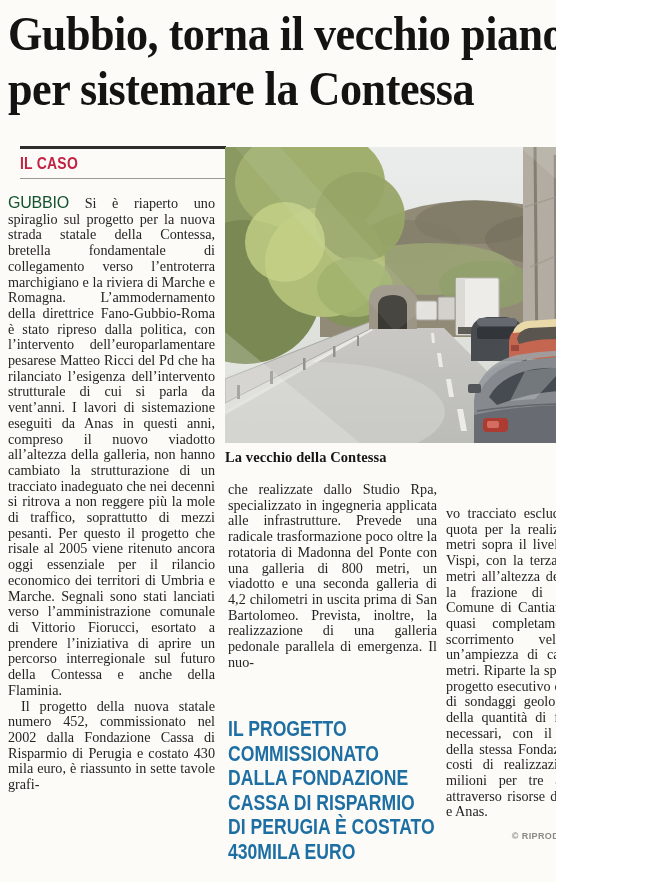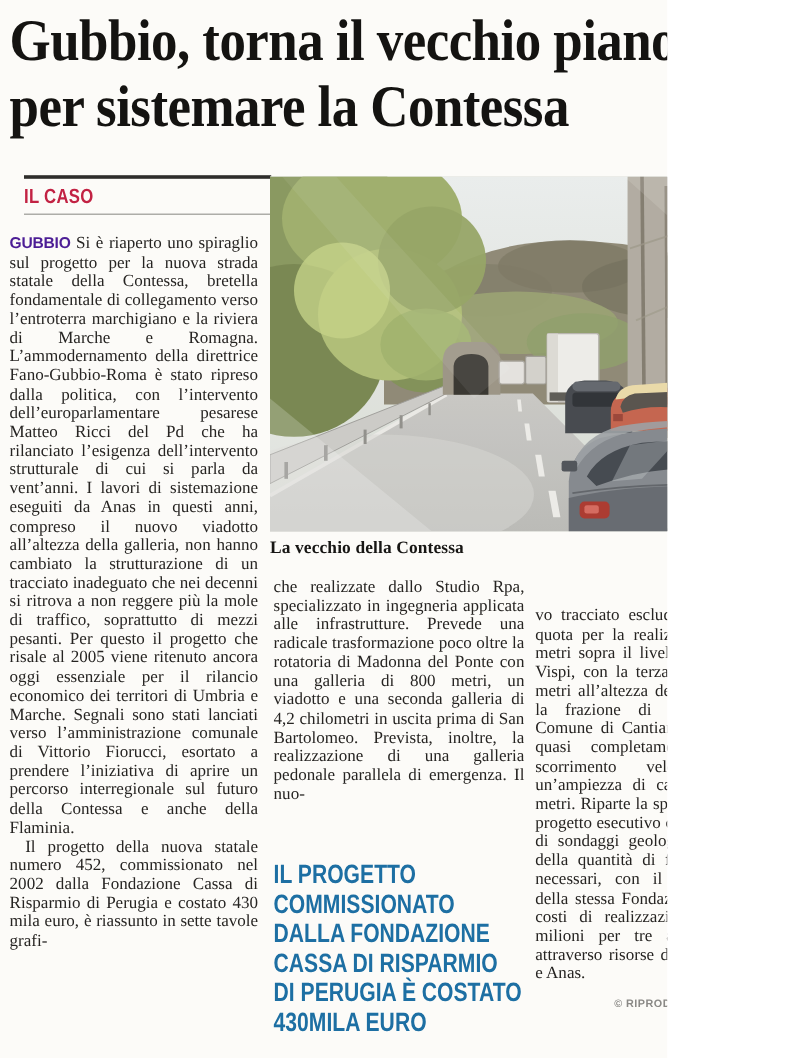--- a/index.html
+++ b/index.html
@@ -25,22 +25,22 @@
     position:absolute;left:225px;top:449px;width:423px;
     font-weight:bold;font-size:14.5px;color:#17161      4;letter-spacing:.1px;color:#171614;
   }
   .col{position:absolute;text-align:justify;font-size:14.2px;line-height:15.7px;}
   .col p{margin:0;}
   .col1{left:8px;top:195px;width:207px;height:687px;overflow:hidden;}
   .col2{left:228px;top:482px;width:209px;height:235px;overflow:hidden;}
   .col3{left:446px;top:506px;width:206px;}
   .p2{text-indent:13px;}
   .lead-in{
-    font-family:"Liberation Sans",sans-serif;font-weight:bold;font-size:13px;
-    letter-spacing:-0.2px;color:#4c1d95;
+    font-family:"Liberation Sans",sans-serif;font-weight:normal;font-size:16px;
+    letter-spacing:-0.2px;color:#14532d;
   }
   .quote{
     position:absolute;left:228px;top:717px;width:262px;
     font-family:"Liberation Sans",sans-serif;font-weight:bold;
     font-size:22px;line-height:24.5px;color:#1d6fa3;
     transform:scaleX(.80);transform-origin:left top;letter-spacing:0;
   }
   .byline{text-align:right;font-weight:bold;font-size:15.5px;margin-top:2px;color:#141311;}
   .copyright{
     text-align:right;font-family:"Liberation Sans",sans-serif;font-weight:bold;

